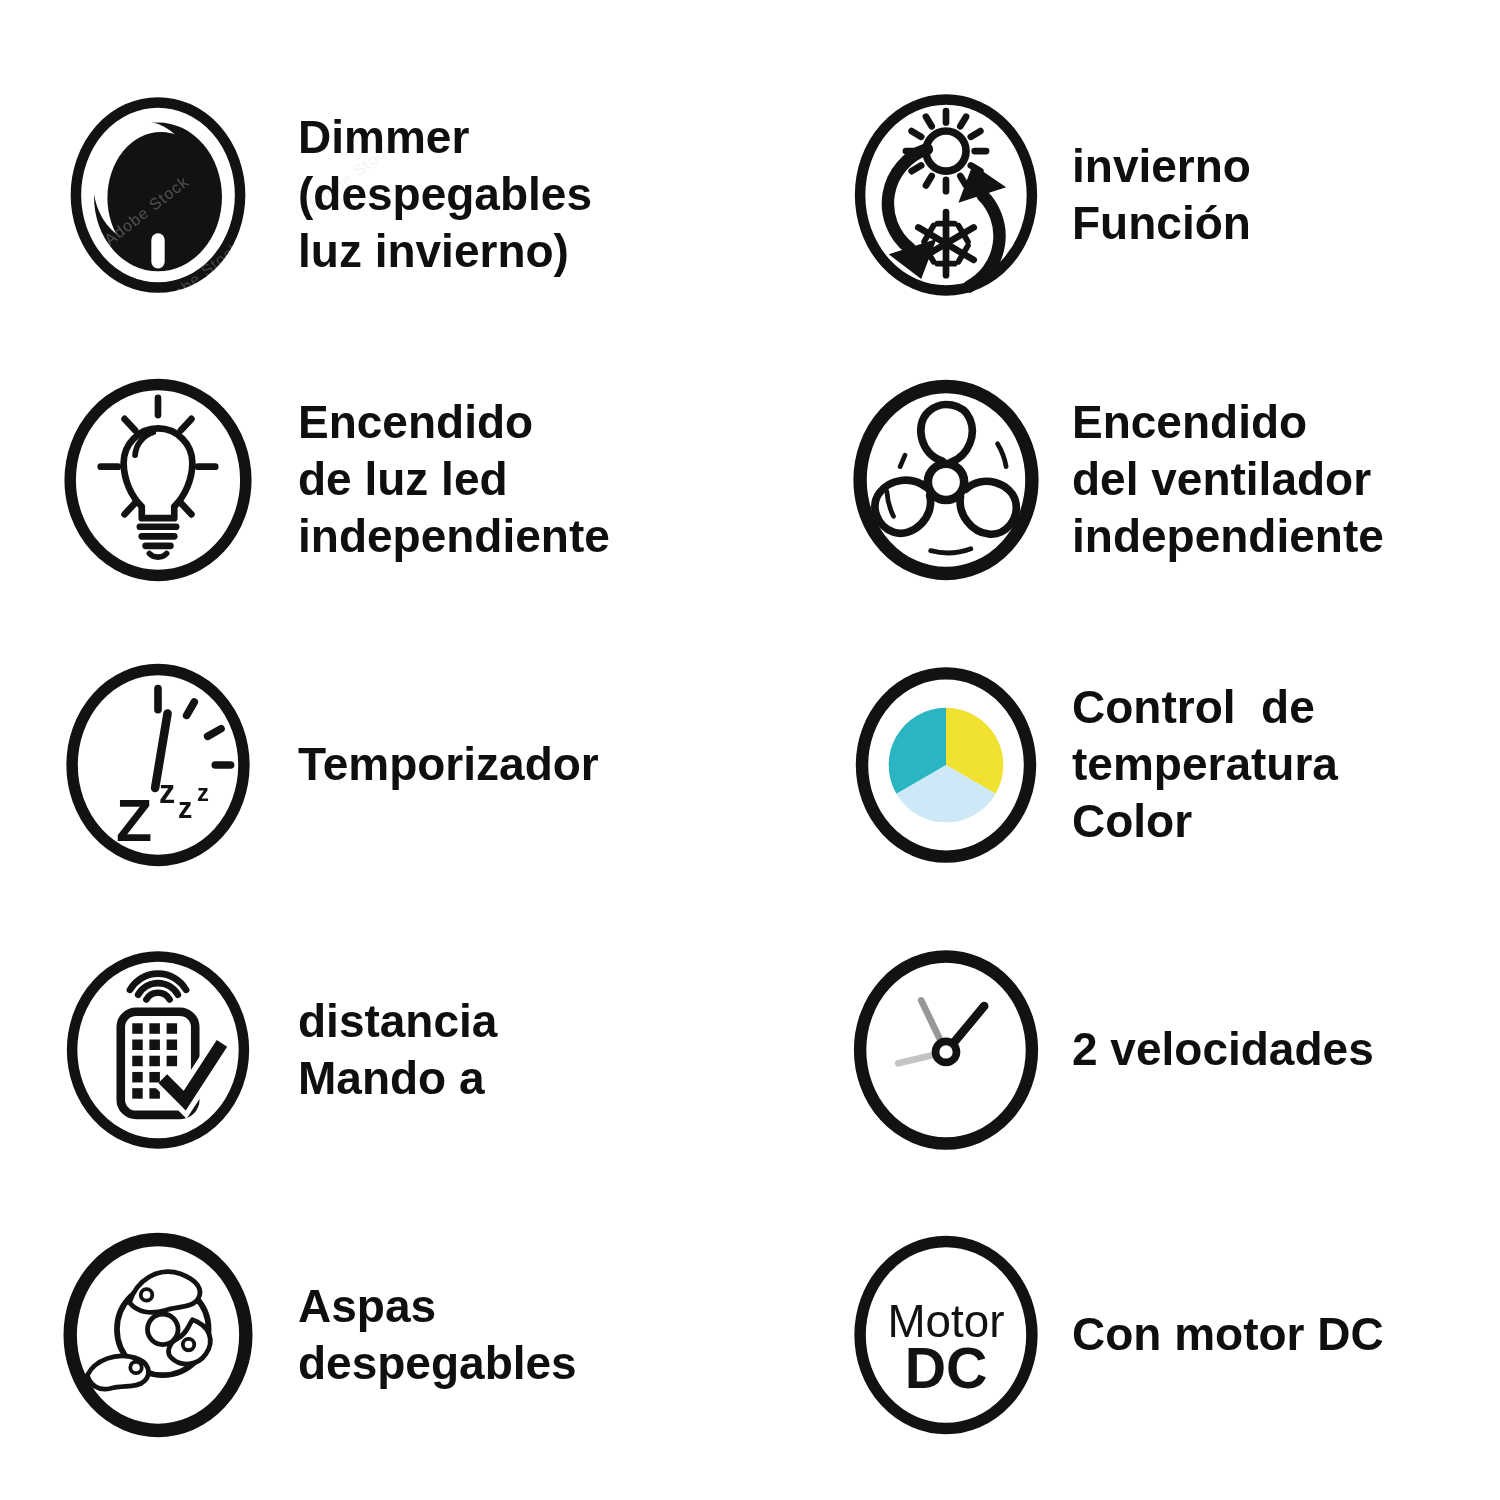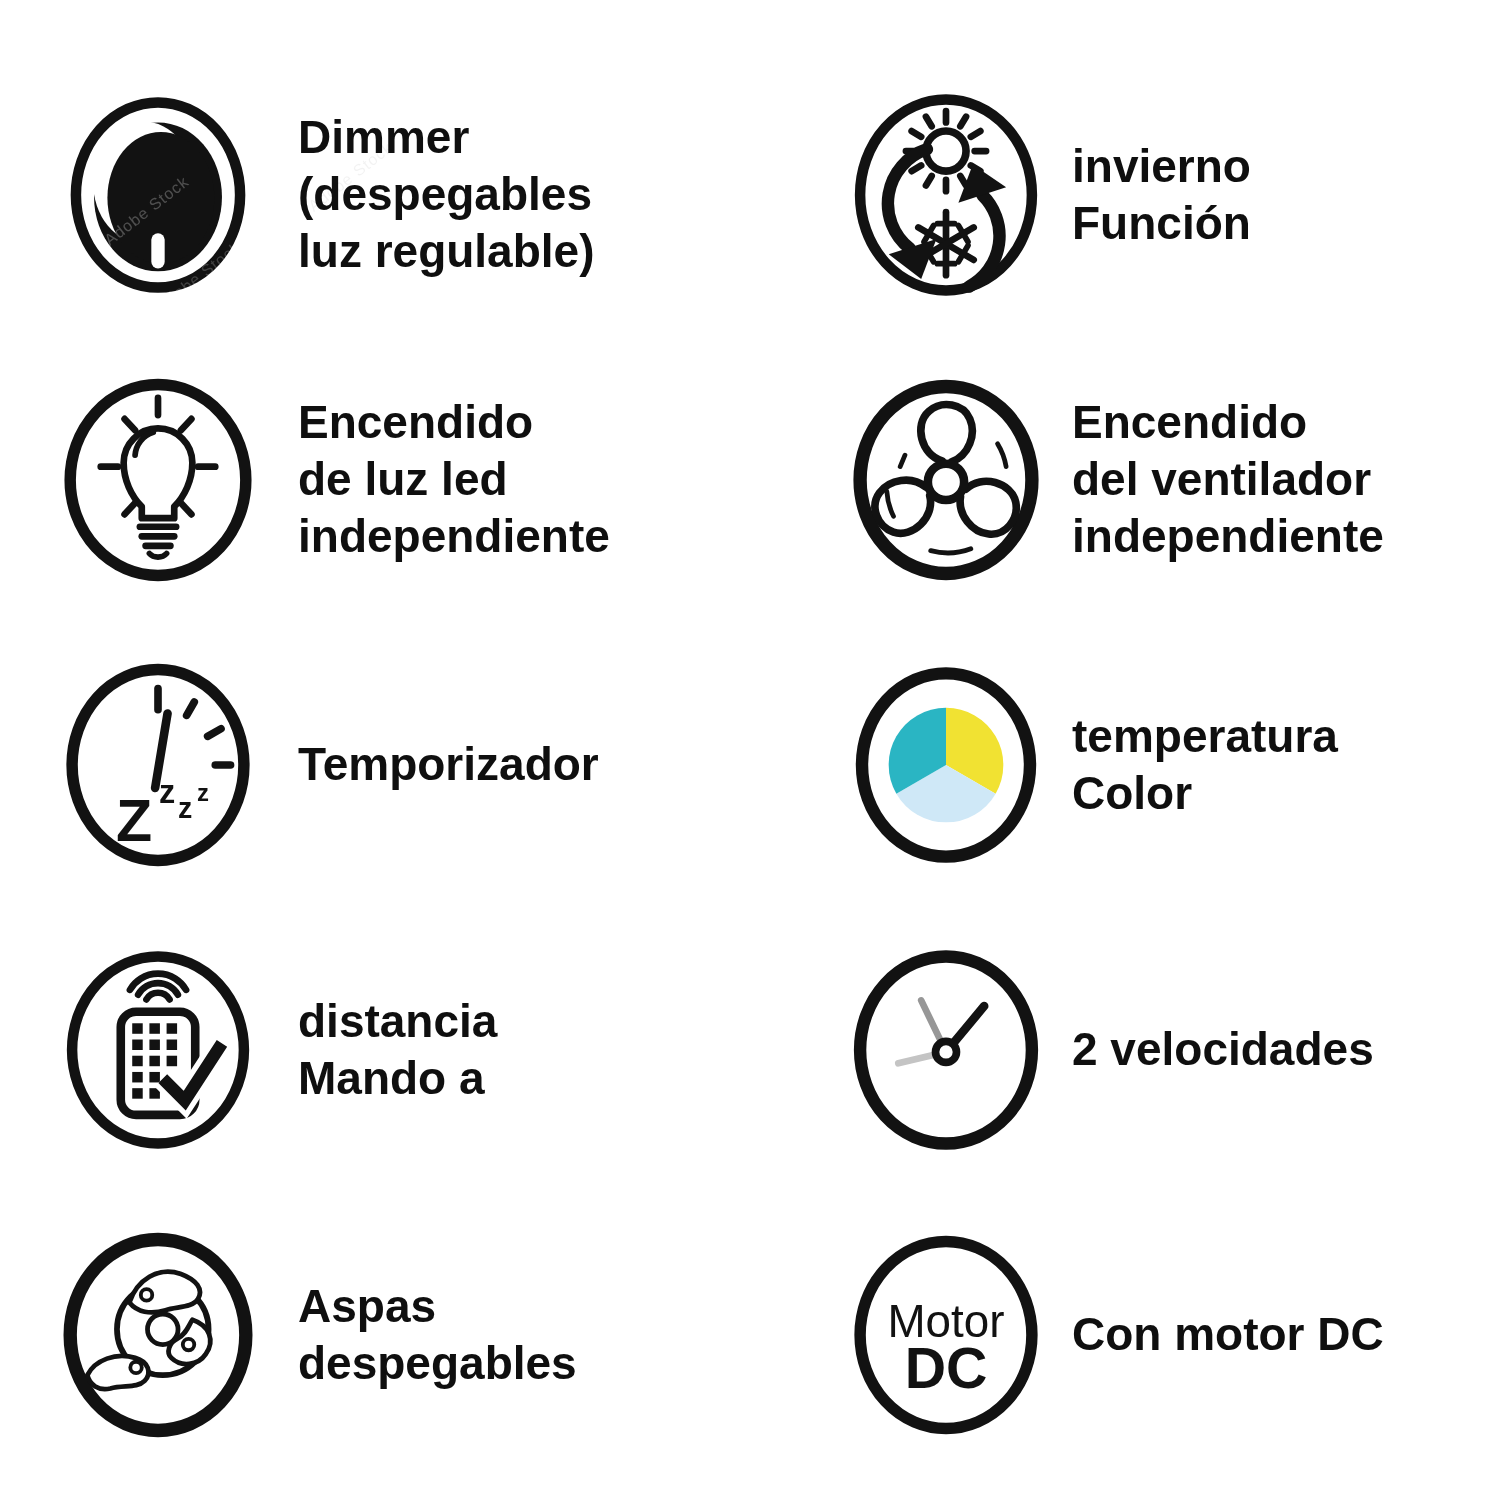--- a/index.html
+++ b/index.html
@@ -62,21 +62,21 @@
           <ellipse cx="85" cy="97" rx="53" ry="64" fill="#fff"></ellipse>
           <ellipse cx="103" cy="113" rx="56" ry="69" fill="currentColor"></ellipse>
           <rect x="93" y="150" width="14" height="37" rx="7" fill="#fff"></rect>
         </svg>
         <span class="wm wm-knob1">Adobe Stock</span>
         <span class="wm wm-knob2">Adobe Stock</span>
       </span>
       <p class="label">
         <span class="line">Dimmer</span>
         <span class="line">(despegables</span>
-        <span class="line">luz regulable)</span>
+        <span class="line">luz invierno)</span>
       </p>
     </section>
 
     <section class="cell">
       <span class="icon">
         <svg viewBox="0 0 200 220" stroke-linecap="round">
           <ellipse cx="100" cy="110" rx="90" ry="100" fill="#fff" stroke="currentColor" stroke-width="11"></ellipse>
           <circle cx="100" cy="64" r="21" fill="none" stroke="currentColor" stroke-width="8"></circle>
           <g stroke="currentColor" stroke-width="7">
             <line x1="130" y1="64" x2="142" y2="64"></line>
@@ -197,20 +197,21 @@
     <section class="cell">
       <span class="icon">
         <svg viewBox="0 0 200 220">
           <ellipse cx="100" cy="110" rx="88" ry="96" fill="#fff" stroke="currentColor" stroke-width="13"></ellipse>
           <path d="M 100 110 L 100 50 A 60 60 0 0 1 152 140 Z" fill="#f1e232"></path>
           <path d="M 100 110 L 152 140 A 60 60 0 0 1 48 140 Z" fill="#cfe8f7"></path>
           <path d="M 100 110 L 48 140 A 60 60 0 0 1 100 50 Z" fill="#2ab5c3"></path>
         </svg>
       </span>
       <p class="label">
+        <span class="line">Control  de</span>
         <span class="line">temperatura</span>
         <span class="line">Color</span>
       </p>
     </section>
 
     <section class="cell">
       <span class="icon">
         <svg viewBox="0 0 200 220">
           <ellipse cx="100" cy="110" rx="90" ry="98" fill="#fff" stroke="currentColor" stroke-width="11"></ellipse>
           <g fill="none" stroke="currentColor" stroke-width="7" stroke-linecap="round">

